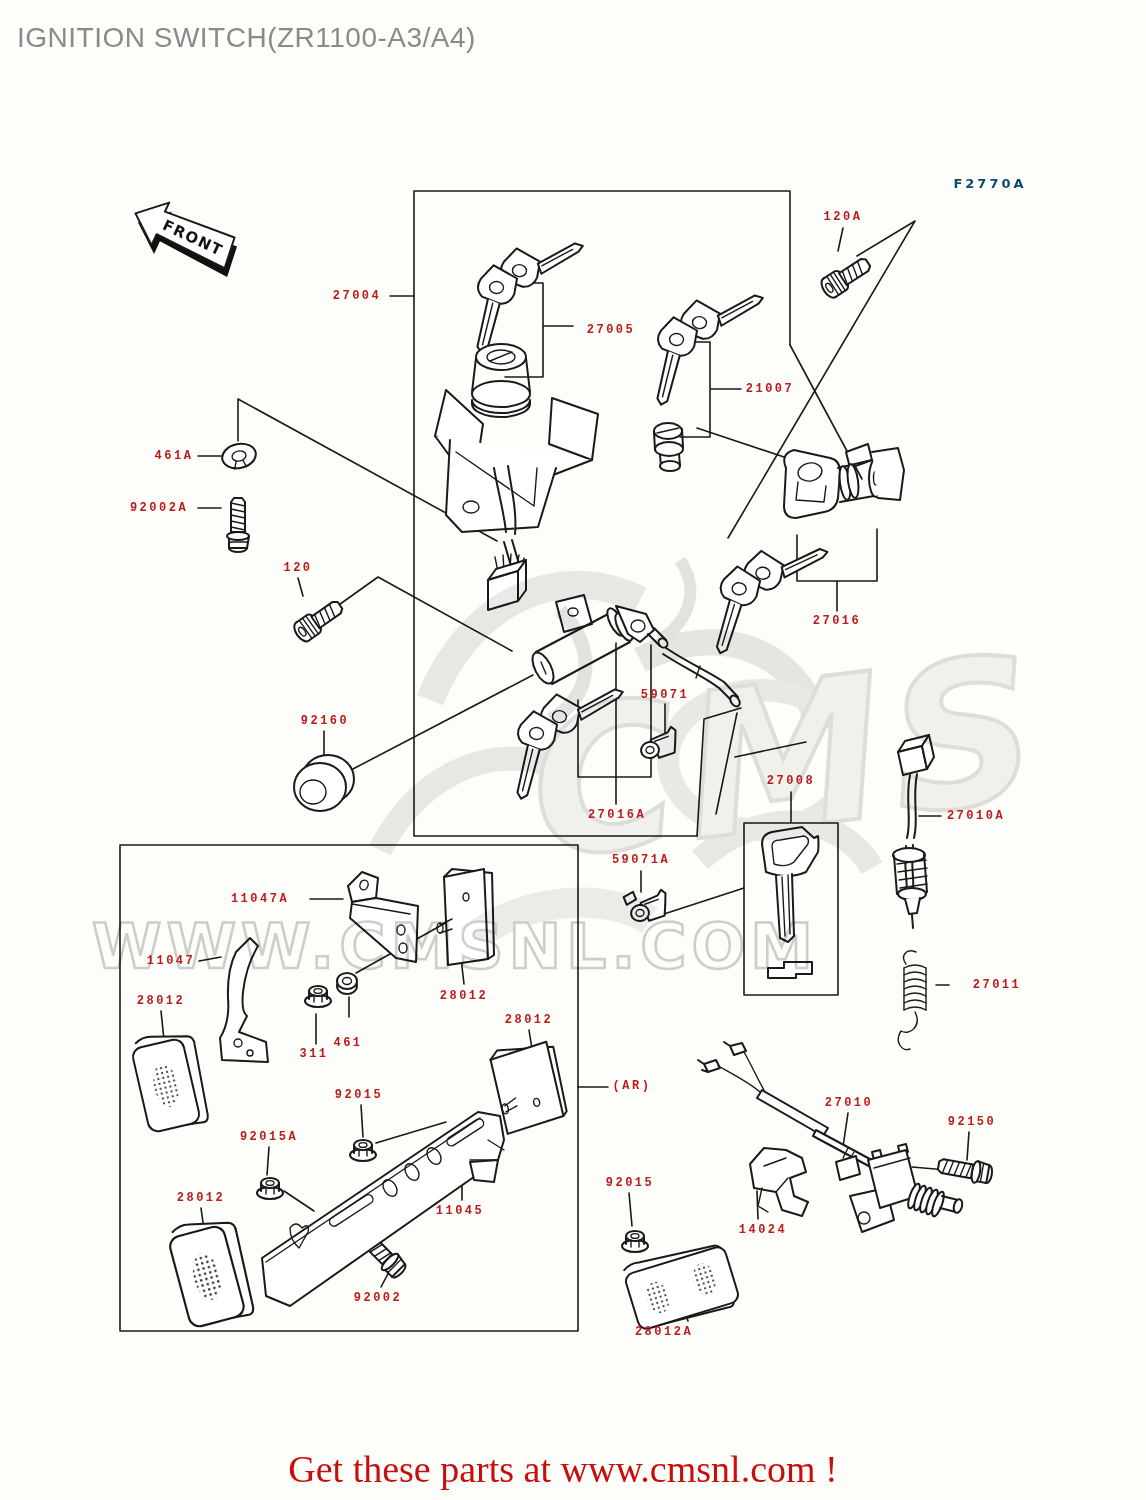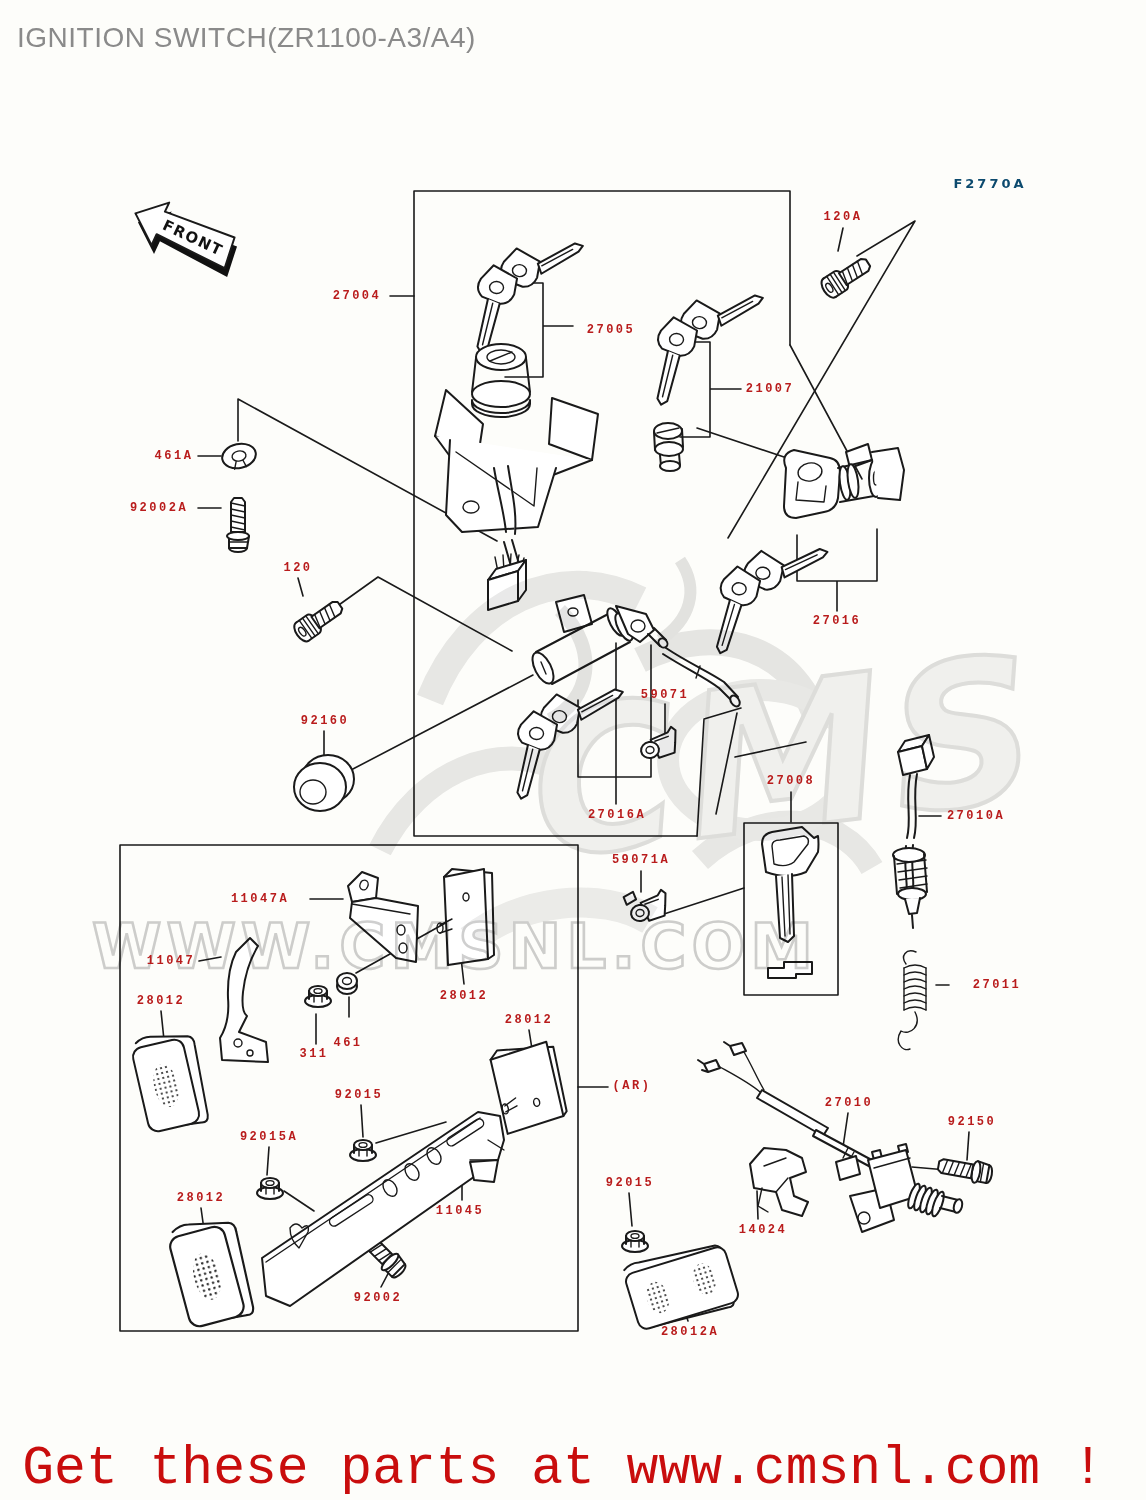--- a/index.html
+++ b/index.html
@@ -3,21 +3,21 @@
 <meta charset="utf-8">
 <style>
   html,body{margin:0;padding:0;background:#fdfdfa;}
   #stage{position:relative;width:1146px;height:1500px;background:#fdfdfa;overflow:hidden;
          font-family:"DejaVu Sans",sans-serif;}
   #page-title{position:absolute;left:17px;top:22px;font-size:28px;font-weight:500;
       color:#8a8a8a;letter-spacing:.5px;font-family:"Liberation Sans",sans-serif;white-space:nowrap;}
   #diagram-code{position:absolute;left:990px;top:183px;transform:translate(-50%,-50%);
       font-size:13px;font-weight:bold;letter-spacing:3px;color:#0c4a6e;white-space:nowrap;}
   #footer-link{position:absolute;left:563px;top:1469px;transform:translate(-50%,-50%);
-      font-size:53px;color:#c90d0d;font-family:Liberation Mono, monospace;white-space:nowrap;}
+      font-size:38px;color:#c90d0d;font-family:Liberation Serif, serif;white-space:nowrap;}
   .plabel{position:absolute;transform:translate(-50%,-50%);font-size:12px;font-weight:bold;
       letter-spacing:2.5px;color:#b91c1c;white-space:nowrap;font-family:Liberation Mono, monospace;}
   svg{position:absolute;left:0;top:0;}
   .ln{stroke:#1a1a1a;stroke-width:1.6;fill:none;stroke-linecap:round;stroke-linejoin:round;}
   .pt{stroke:#1a1a1a;stroke-width:2;fill:#fff;stroke-linecap:round;stroke-linejoin:round;}
   .pd{stroke:#1a1a1a;stroke-width:1.4;fill:none;stroke-linecap:round;stroke-linejoin:round;}
   .wm{mix-blend-mode:multiply;}
 </style>
 </head>
 <body>
@@ -415,17 +415,17 @@
       <div class="plabel" style="left: 359px; top: 1095px;">92015</div>
       <div class="plabel" style="left: 269px; top: 1137px;">92015A</div>
       <div class="plabel" style="left: 201px; top: 1198px;">28012</div>
       <div class="plabel" style="left: 460px; top: 1211px;">11045</div>
       <div class="plabel" style="left: 378px; top: 1298px;">92002</div>
       <div class="plabel" style="left: 632px; top: 1086px;">(AR)</div>
       <div class="plabel" style="left: 630px; top: 1183px;">92015</div>
       <div class="plabel" style="left: 763px; top: 1230px;">14024</div>
       <div class="plabel" style="left: 849px; top: 1103px;">27010</div>
       <div class="plabel" style="left: 972px; top: 1122px;">92150</div>
-      <div class="plabel" style="left: 690px; top: 1332px; text-align: center;">28012A</div>
+      <div class="plabel" style="left: 664px; top: 1332px; text-align: center;">28012A</div>
     </div>
 
   <div id="footer-link">Get these parts at www.cmsnl.com !</div>
 </div>
 
 </body></html>

